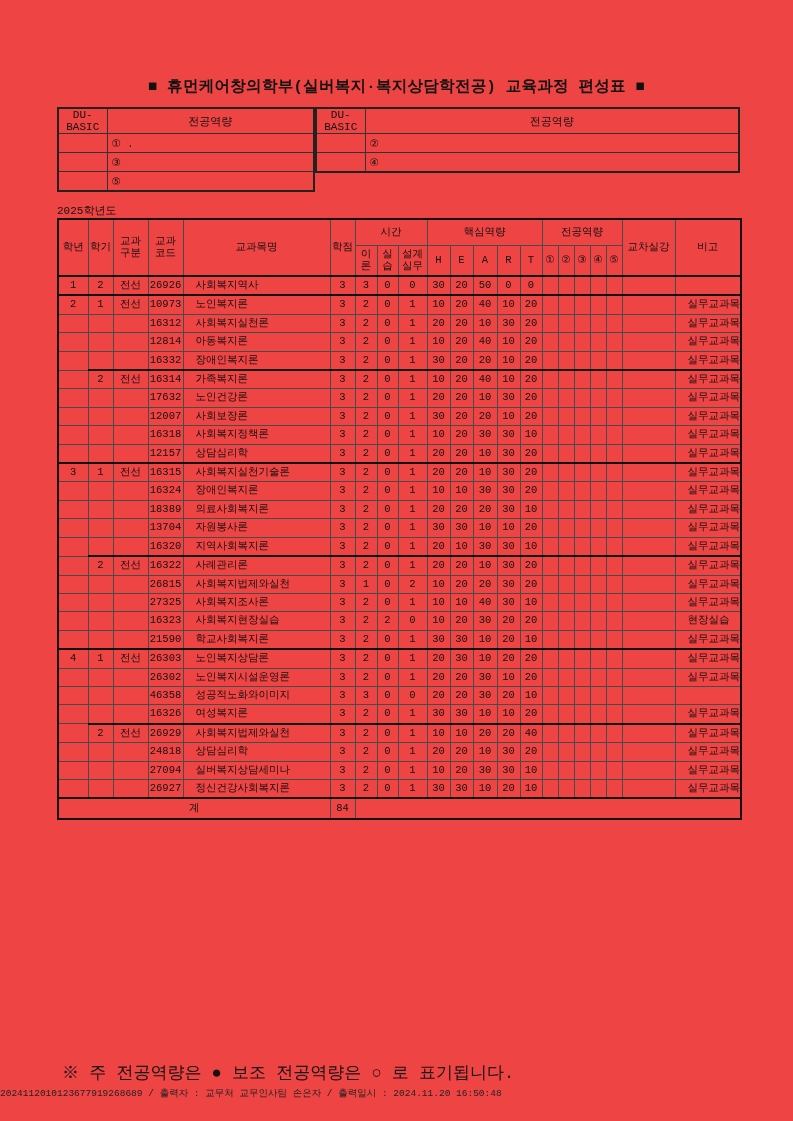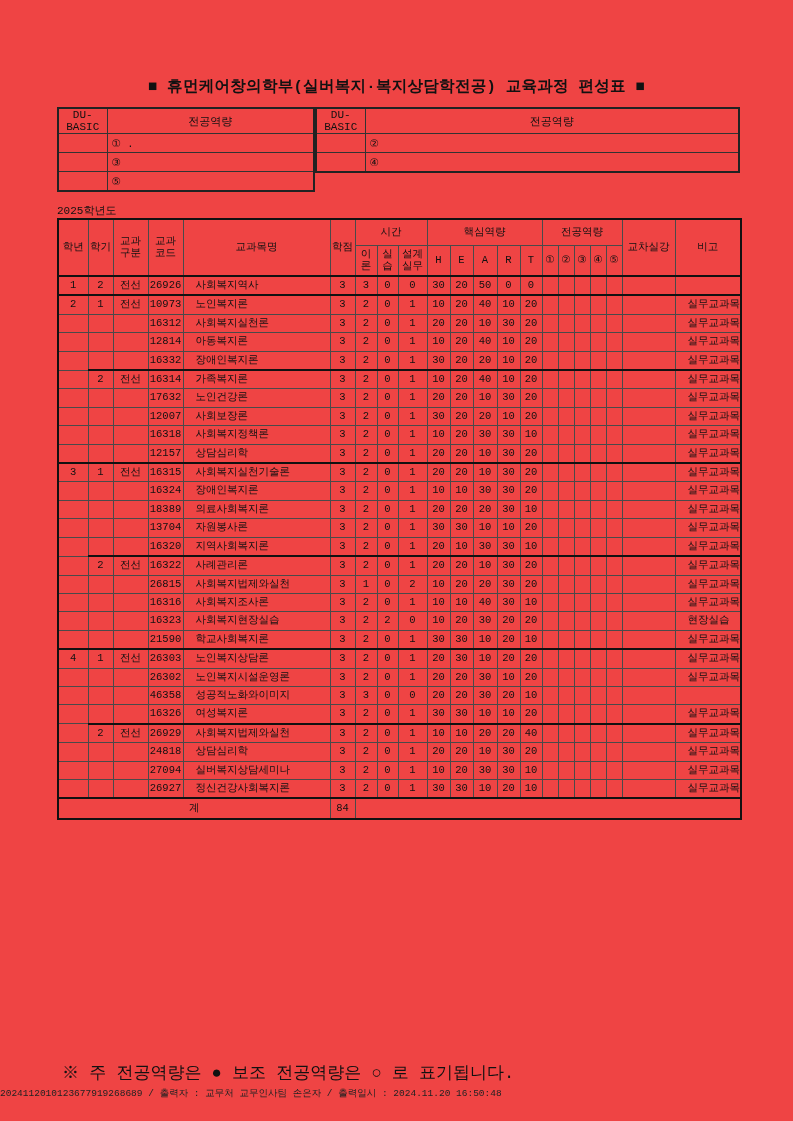--- a/index.html
+++ b/index.html
@@ -545,21 +545,21 @@
             <td></td>
             <td></td>
             <td></td>
             <td></td>
             <td class="l">실무교과목</td>
           </tr>
           <tr class="plain">
             <td class="cy"></td>
             <td class="cs"></td>
             <td class="cd"></td>
-            <td>16316</td>
+            <td>27325</td>
             <td class="l">사회복지조사론</td>
             <td>3</td>
             <td>2</td>
             <td>0</td>
             <td>1</td>
             <td>10</td>
             <td>10</td>
             <td>40</td>
             <td>30</td>
             <td>10</td>

